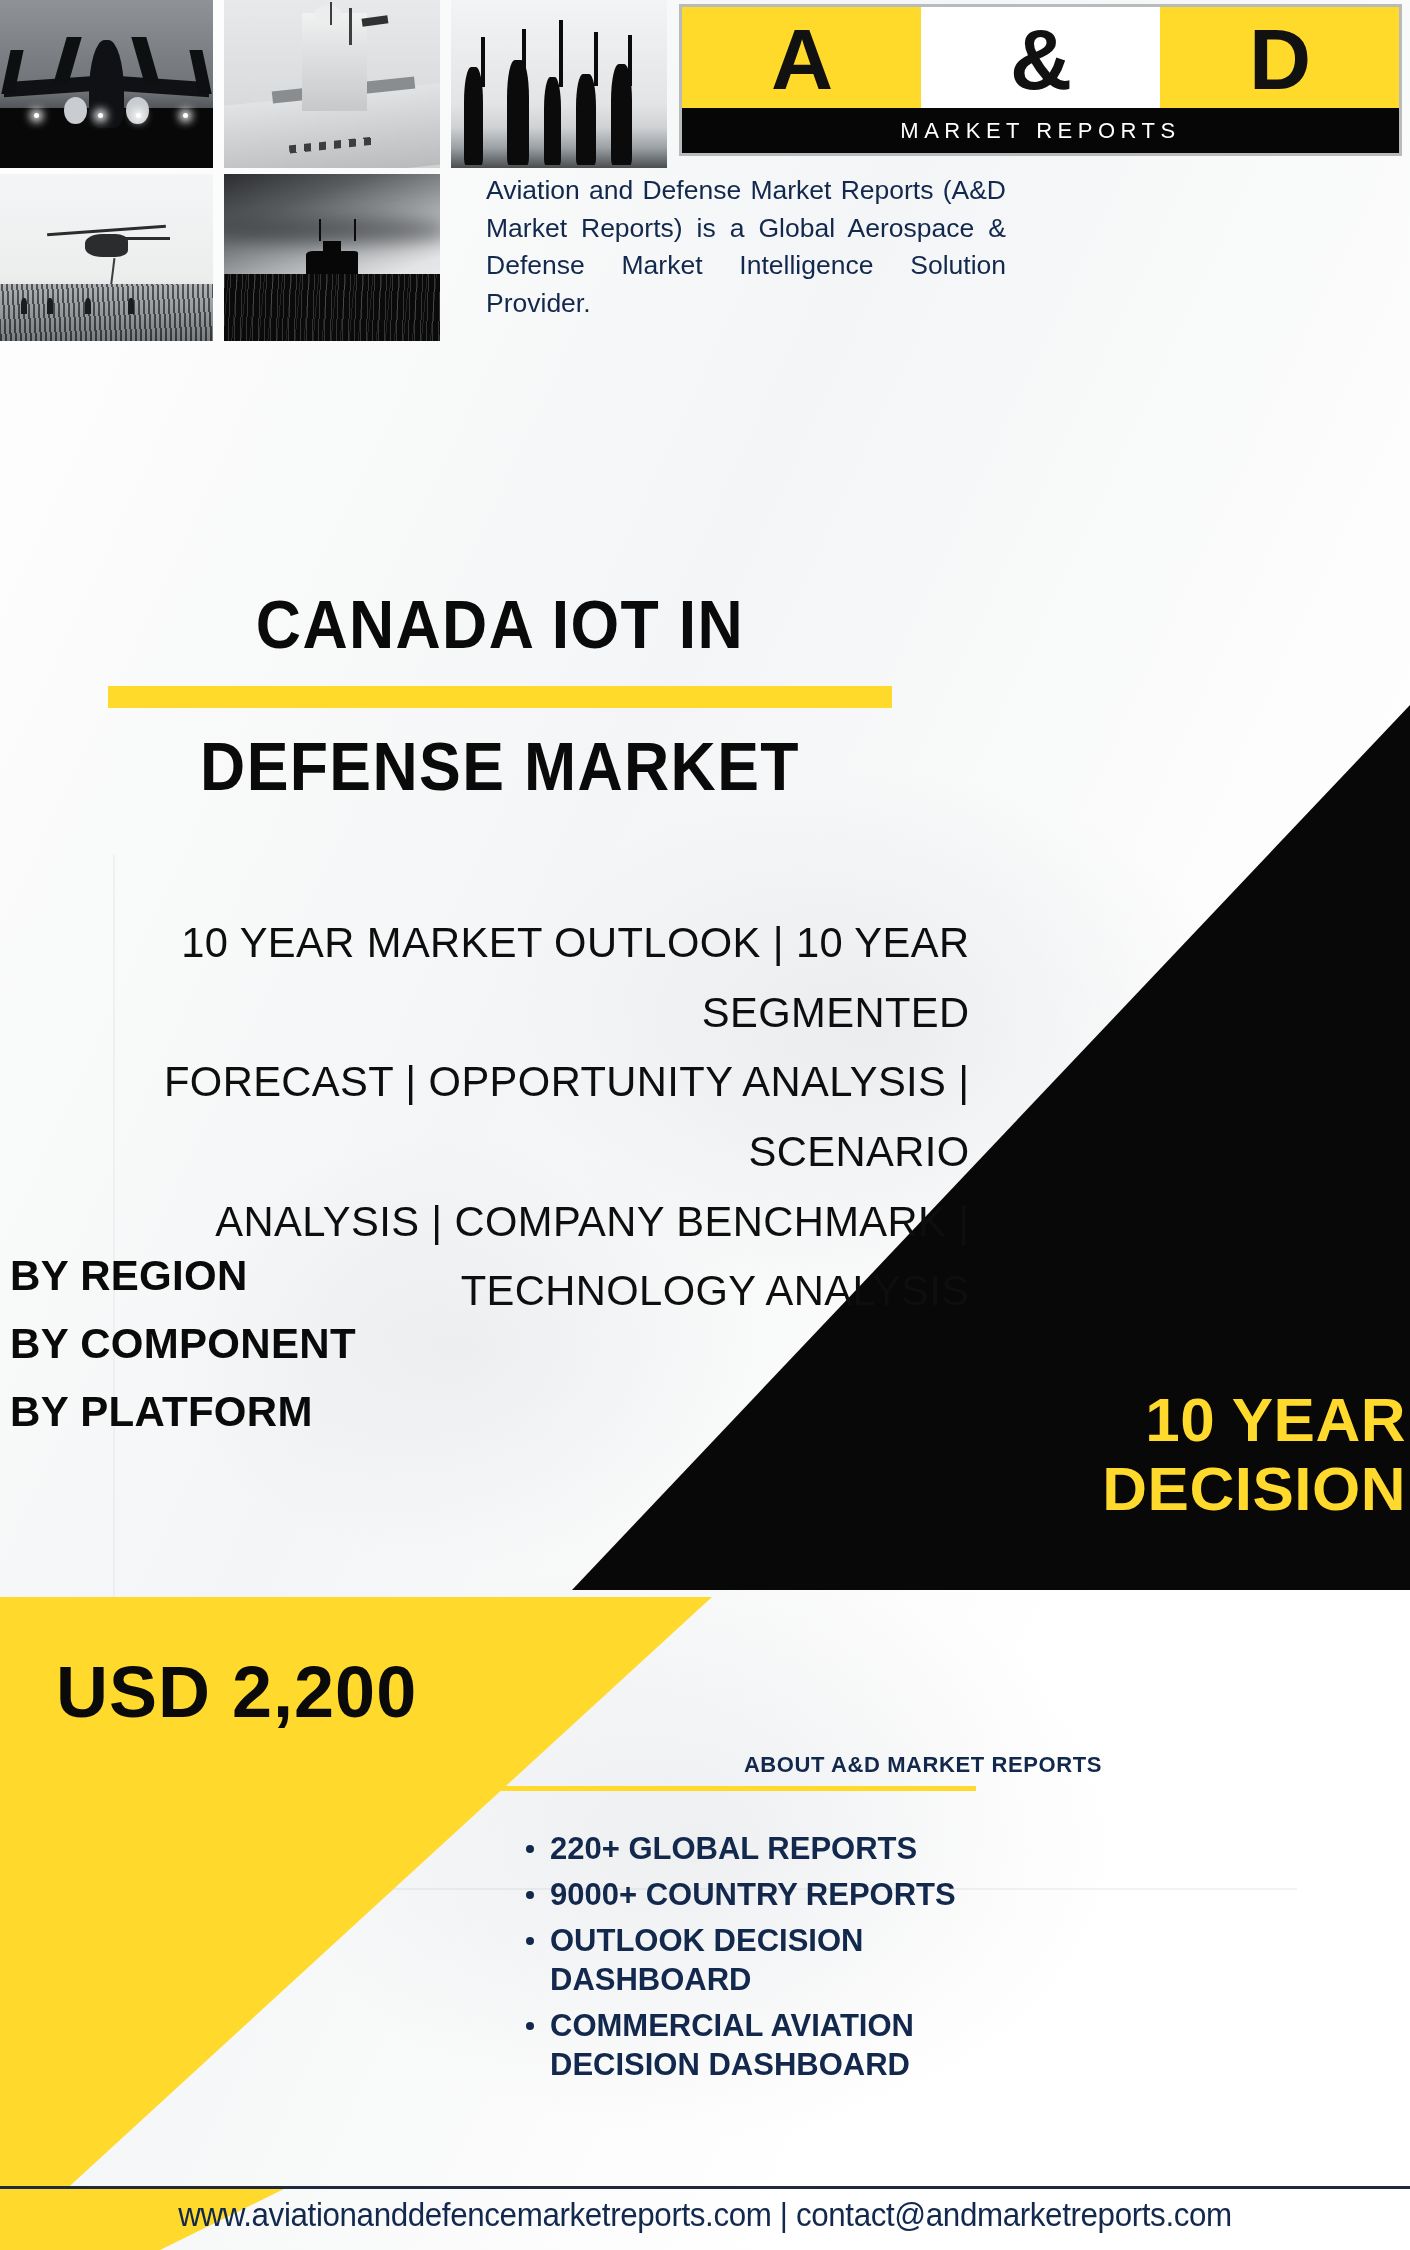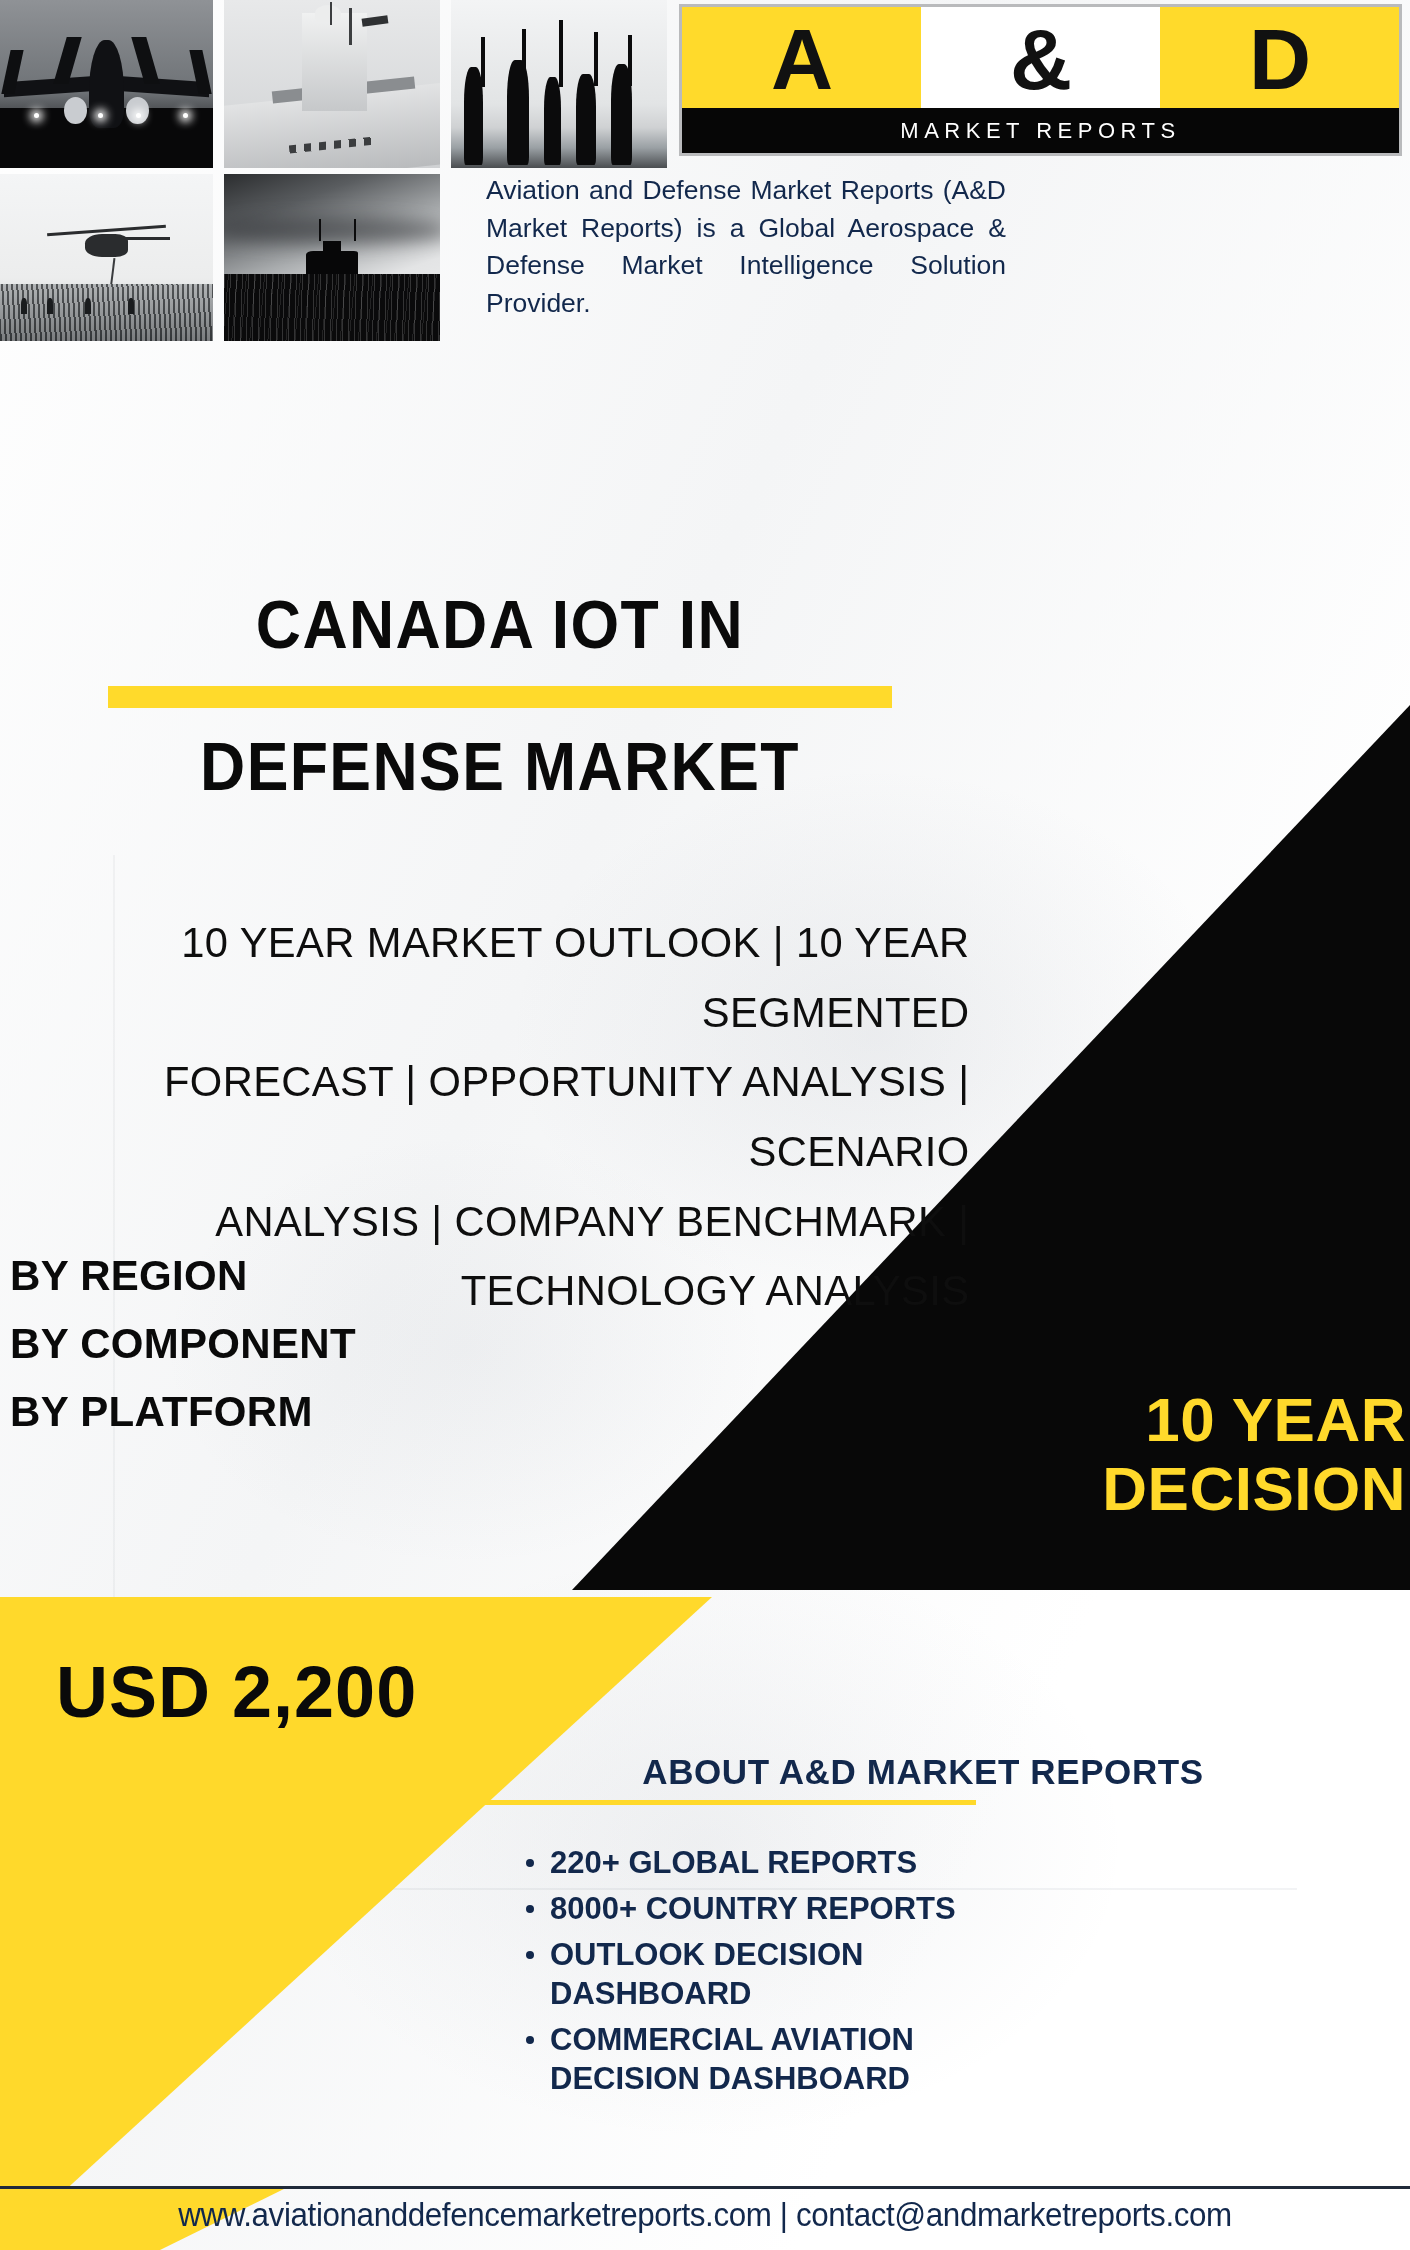--- a/index.html
+++ b/index.html
@@ -282,21 +282,21 @@
   
   .about {
     position: absolute;
     left: 458px; top: 1752px;
     width: 930px;
   }
   .about-title {
     color: #12284c;
     font-family: "Liberation Sans", sans-serif;
     font-weight: 700;
-    font-size: 35px;
+    font-size: 22px;
     letter-spacing: .6px;
     text-align: center;
     white-space: nowrap;
   }
   .about-rule {
     margin: 8px 0 0 2px;
     width: 516px;
     height: 5px;
     background: #ffd92b;
   }
@@ -463,21 +463,21 @@
     <div>DECISION</div>
   </div>
 
   <div class="price">USD 2,200</div>
 
   <div class="about">
     <div class="about-title">ABOUT A&amp;D MARKET REPORTS</div>
     <div class="about-rule"></div>
     <ul class="about-list">
       <li>220+ GLOBAL REPORTS</li>
-      <li>8000+ COUNTRY REPORTS</li>
+      <li>9000+ COUNTRY REPORTS</li>
       <li>OUTLOOK DECISION DASHBOARD</li>
       <li>COMMERCIAL AVIATION DECISION DASHBOARD</li>
     </ul>
   </div>
 
   <div class="footer-rule"></div>
   <div class="footer">www.aviationanddefencemarketreports.com | contact@andmarketreports.com</div>
 
 </div>
 

